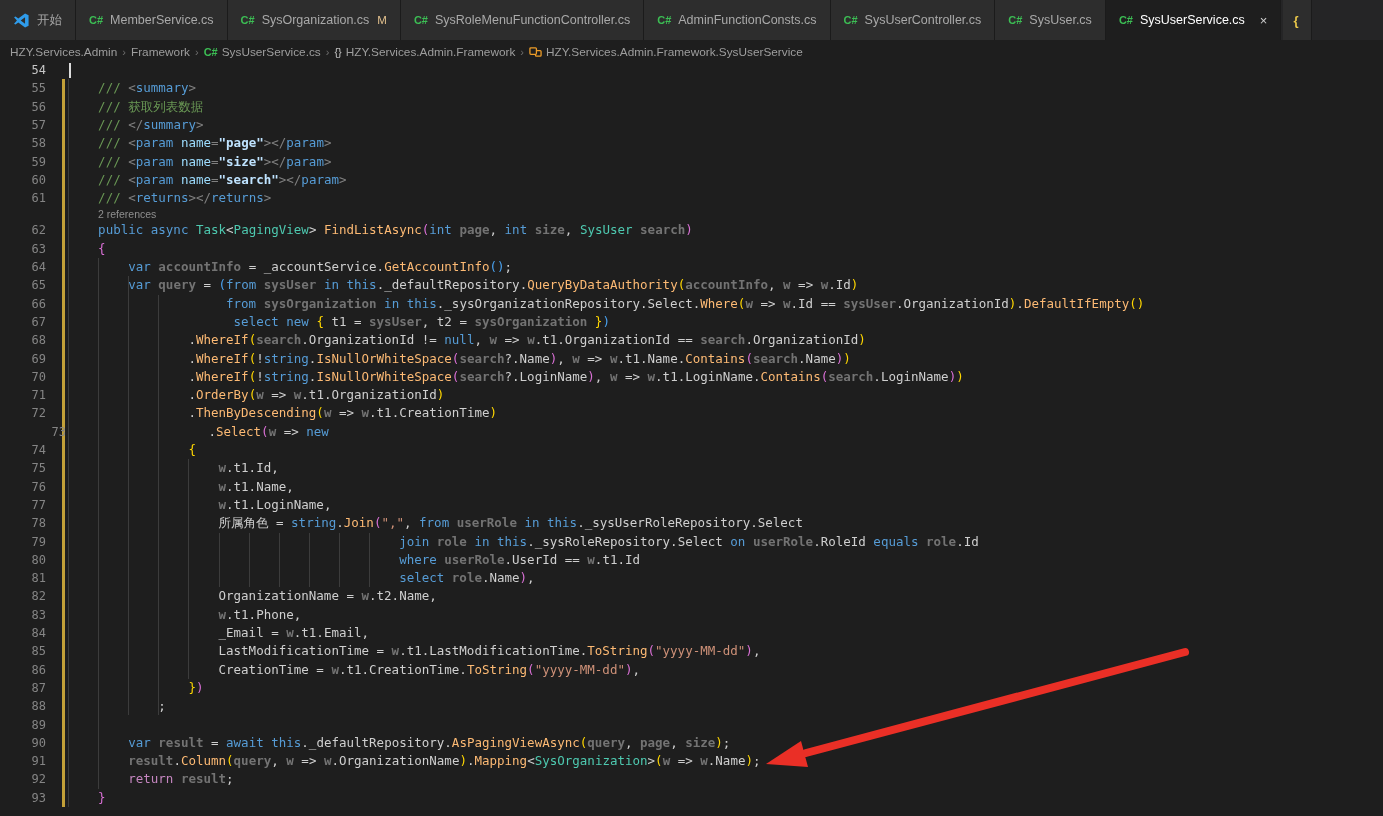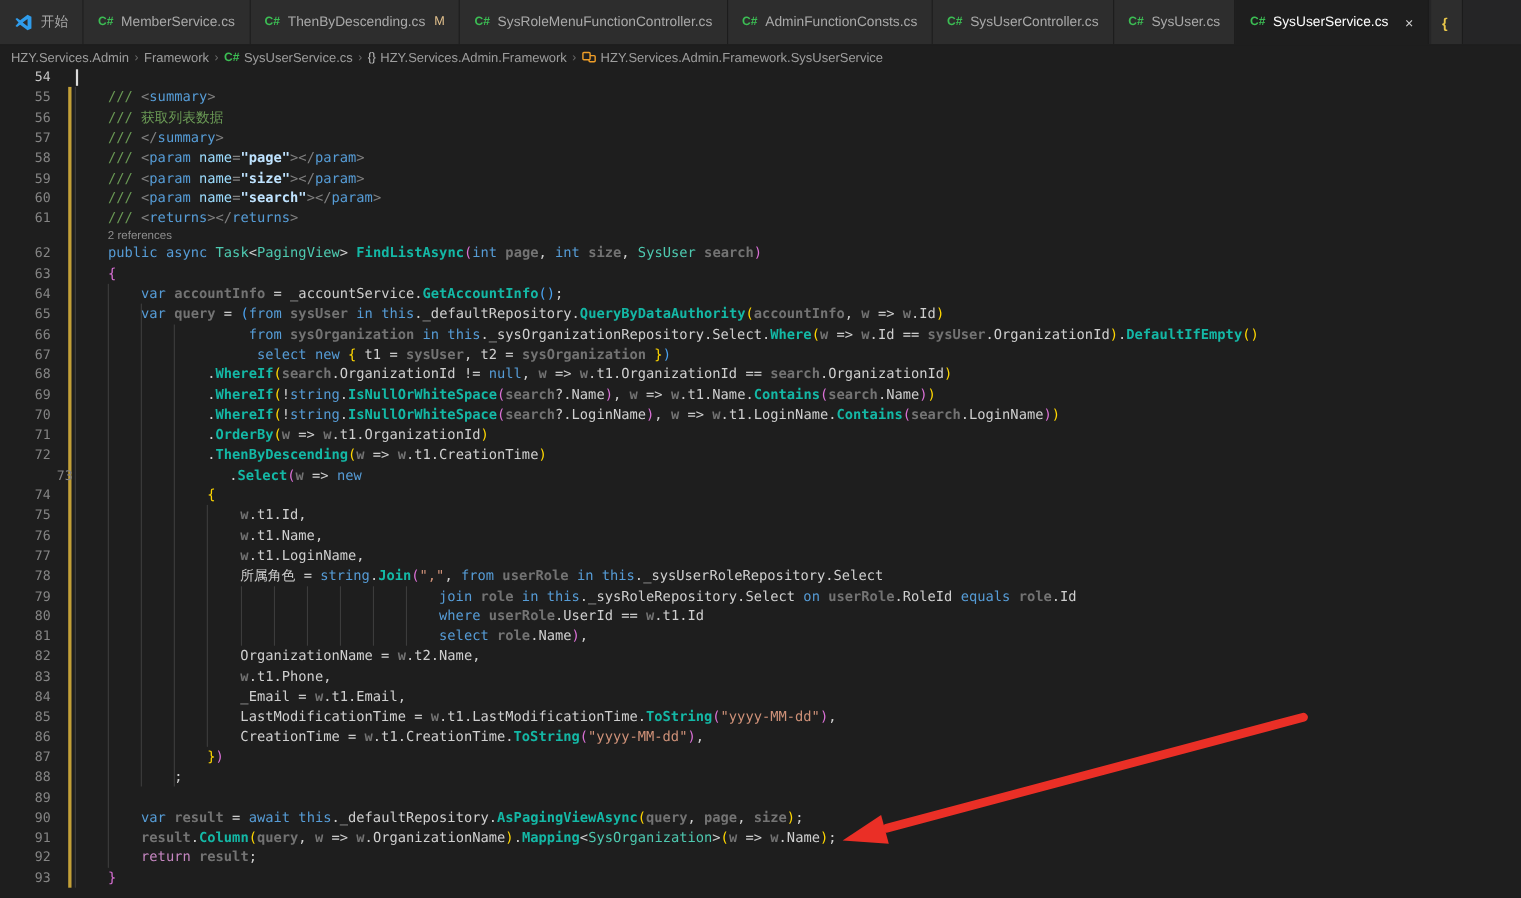--- a/index.html
+++ b/index.html
@@ -40,21 +40,21 @@
   .codelens{position:absolute;left:98px;font-size:10.5px;line-height:14px;
             color:#8f8f8f;cursor:pointer;}
   .guide{position:absolute;width:1px;background:#3c3c3c;}
   .modbar{position:absolute;left:62px;width:3px;background:#c3a038;}
   .caret{position:absolute;width:2px;background:#dcdcdc;}
 
   
   .tk-k{color:#569cd6;}                    
   .tk-c{color:#c586c0;}                    
   .tk-t{color:#4ec9b0;}                    
-  .tk-m{color:#14b8a6;font-weight:bold;}   
+  .tk-m{color:#fdba74;font-weight:normal;}   
   .tk-v{color:#737373;font-weight:bold;}   
   .tk-p{color:#cfcfcf;}                    
   .tk-s{color:#ce9178;}                    
   .tk-g{color:#6a9955;}                    
   .tk-tb{color:#808080;}                   
   .tk-tn{color:#569cd6;}                   
   .tk-ta{color:#9cdcfe;}                   
   .tk-tv{color:#bfe3ff;font-weight:bold;}  
   .tk-b1{color:#ffd700;}                   
   .tk-b2{color:#da70d6;}                   
@@ -71,21 +71,21 @@
         <path d="M17 2 L22 4.5 L22 19.5 L17 22 L7.5 14.8 L3.5 17.8 L1.5 16.5 L5.5 12 L1.5 7.5 L3.5 6.2 L7.5 9.2 Z M17 7.3 L10.8 12 L17 16.7 Z" fill="#2f9ceb"></path>
       </svg>
       <span>开始</span>
     </div>
     <div class="tab">
       <span class="cs-icon">C#</span>
       <span>MemberService.cs</span>
     </div>
     <div class="tab">
       <span class="cs-icon">C#</span>
-      <span>ThenByDescending.cs</span>
+      <span>SysOrganization.cs</span>
       <span class="badge">M</span>
     </div>
     <div class="tab">
       <span class="cs-icon">C#</span>
       <span>SysRoleMenuFunctionController.cs</span>
     </div>
     <div class="tab">
       <span class="cs-icon">C#</span>
       <span>AdminFunctionConsts.cs</span>
     </div>

